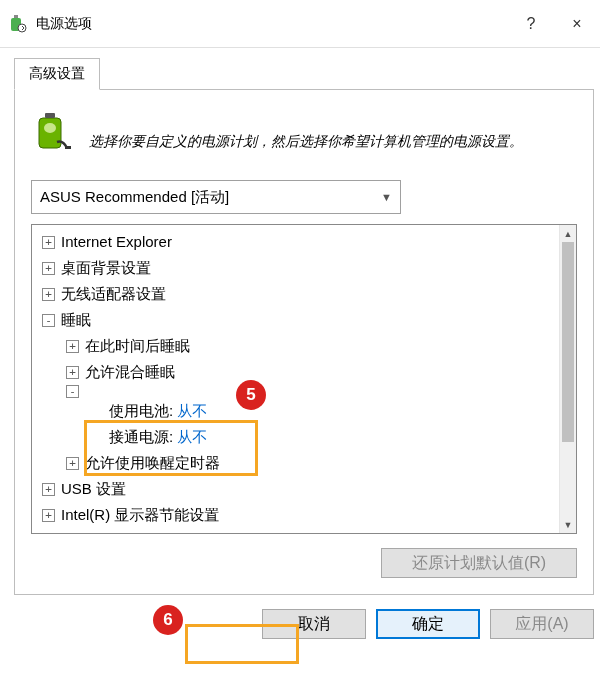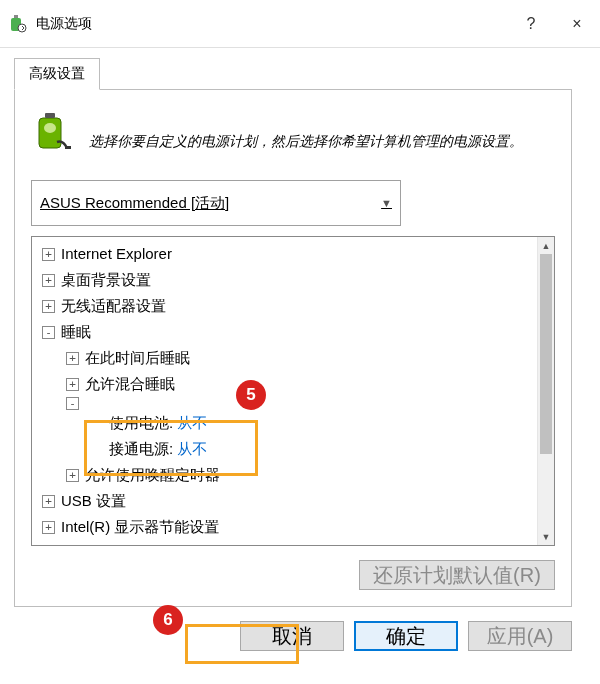--- a/index.html
+++ b/index.html
@@ -27,21 +27,21 @@
     flex: 1;
     font-size: 14px;
   }
   .titlebar .win-btn {
     width: 46px; height: 36px;
     display: flex; align-items: center; justify-content: center;
     font-size: 16px;
     color: #333;
   }
   .client {
-    padding: 10px 28px 14px 14px;
+    padding: 10px 6px 14px 14px;
   }
   .tabstrip {
     display: flex;
     align-items: flex-end;
     height: 32px;
     position: relative;
   }
   .tab {
     padding: 6px 14px;
     border: 1px solid #bdbdbd;
@@ -72,30 +72,29 @@
   }
   .battery-icon {
     width: 44px; height: 44px; flex-shrink: 0;
   }
   .desc-text {
     font-size: 14px;
     line-height: 1.6;
   }
   .plan-select {
     width: 370px;
-    height: 46px;
+    height: 34px;
     border: 1px solid #a0a0a0;
     display: flex;
     align-items: center;
     padding: 0 8px;
     font-size: 15px;
     background: #fff;
     justify-content: space-between;
     margin-bottom: 10px;
-    text-decoration: underline;
   }
   .plan-select .chev {
     color: #555;
     font-size: 11px;
   }
   .tree-box {
     border: 1px solid #888;
     height: 310px;
     position: relative;
     display: flex;
@@ -158,21 +157,21 @@
     justify-content: flex-end;
   }
   .btn {
     height: 30px;
     min-width: 104px;
     border: 1px solid #a8a8a8;
     background: #e1e1e1;
     display: inline-flex;
     align-items: center;
     justify-content: center;
-    font-size: 20px;
+    font-size: 16px;
     padding: 0 12px;
   }
   .btn.wide { min-width: 196px; }
   .btn.disabled { color: #8a8a8a; }
   .btn.focused {
     border: 2px solid #0078d7;
     background: #e5f1fb;
     height: 30px;
   }
   .button-row {

